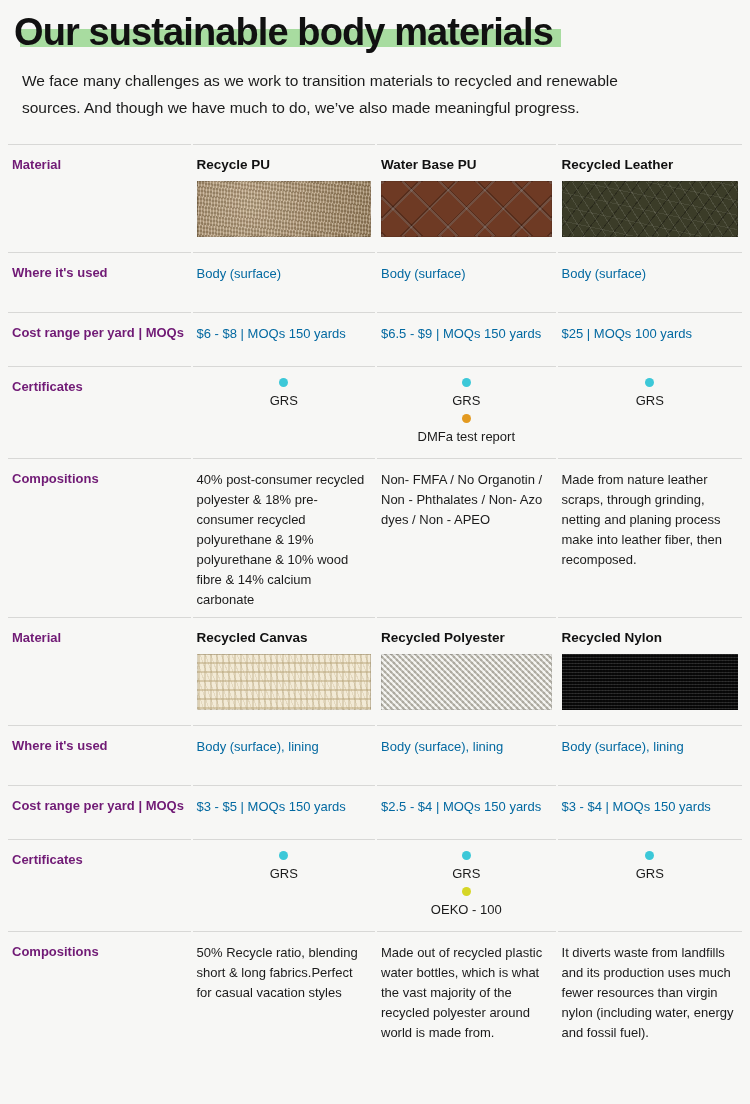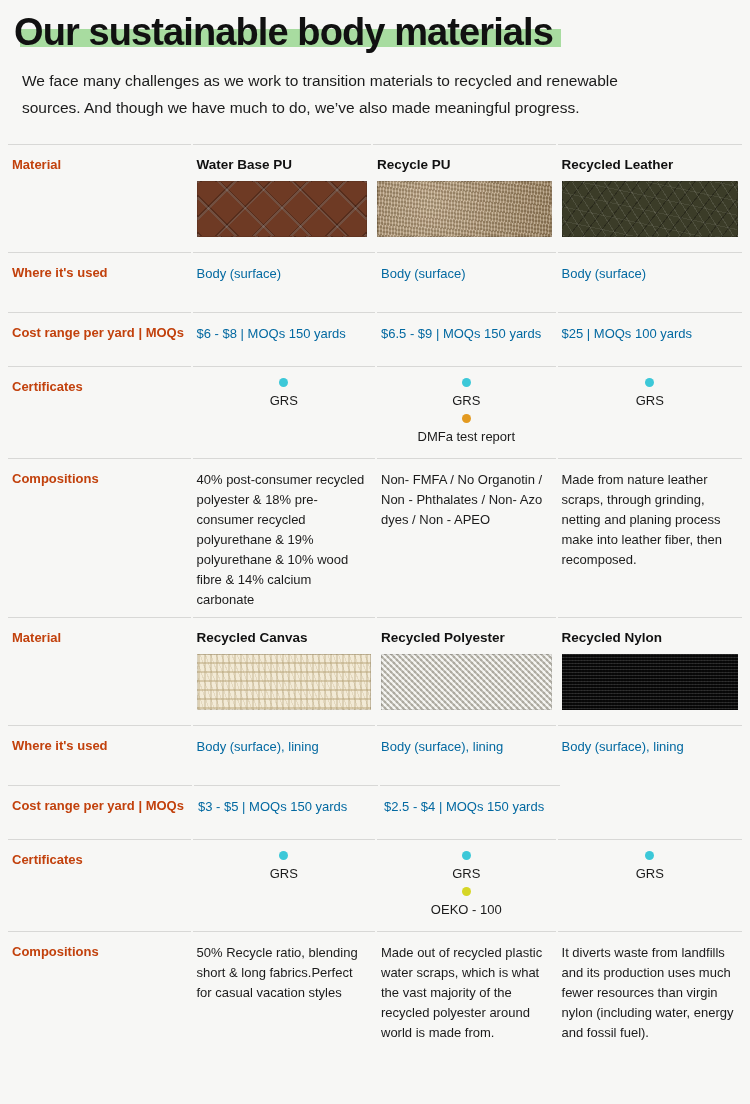--- a/index.html
+++ b/index.html
@@ -75,21 +75,21 @@
   
   .cell + .cell { border-left: none; }
   .cell.c1 { margin-left: 2px; }
   .cell.c2 { margin-left: 2px; }
   .cell.c3 { margin-left: 2px; }
 
   .lbl {
     font-size: 13px;
     font-weight: 700;
     line-height: 1.45;
-    color: #c2410c;
+    color: #701a75;
   }
   .val {
     font-size: 13px;
     line-height: 1.5;
     color: #0369a1;
   }
   .mat-name {
     font-size: 13.5px;
     font-weight: 700;
     color: #111;
@@ -182,28 +182,28 @@
     <h1 class="page-title">Our sustainable body materials</h1>
   </div>
   <p class="intro">We face many challenges as we work to transition materials to recycled and renewable sources. And though we have much to do, we’ve also made meaningful progress.</p>
 </div>
 
 <div class="table" id="table-root">
     <div class="row" style="min-height: 108px;">
       <div class="cell c0">
         <div class="lbl">Material</div>
       </div>
+      <div class="cell c1">
+        <div class="mat-name">Recycle PU</div>
+        <div class="swatch sw-recycle-pu"></div>
+      </div>
       <div class="cell c2">
         <div class="mat-name">Water Base PU</div>
         <div class="swatch sw-water-pu"></div>
       </div>
-      <div class="cell c1">
-        <div class="mat-name">Recycle PU</div>
-        <div class="swatch sw-recycle-pu"></div>
-      </div>
       <div class="cell c3">
         <div class="mat-name">Recycled Leather</div>
         <div class="swatch sw-rec-leather"></div>
       </div>
     </div>
     <div class="row" style="min-height: 60px;">
       <div class="cell c0">
         <div class="lbl">Where it's used</div>
       </div>
       <div class="cell c1">
@@ -305,20 +305,23 @@
     <div class="row" style="min-height: 54px;">
       <div class="cell c0">
         <div class="lbl">Cost range per yard | MOQs</div>
       </div>
       <div class="cell c1">
         <div class="val">$3 - $5 | MOQs 150 yards</div>
       </div>
       <div class="cell c2">
         <div class="val">$2.5 - $4 | MOQs 150 yards</div>
       </div>
+      <div class="cell c3">
+        <div class="val">$3 - $4 | MOQs 150 yards</div>
+      </div>
     </div>
     <div class="row" style="min-height: 92px;">
       <div class="cell c0">
         <div class="lbl">Certificates</div>
       </div>
       <div class="cell c1">
         <div class="cert">
           <span class="dot" style="background: rgb(60, 200, 216);"></span>
           <span class="cert-label">GRS</span>
         </div>
@@ -341,19 +344,19 @@
       </div>
     </div>
     <div class="row" style="min-height: 130px;">
       <div class="cell c0">
         <div class="lbl">Compositions</div>
       </div>
       <div class="cell c1">
         <div class="comp">50% Recycle ratio, blending short &amp; long fabrics.Perfect for casual vacation styles</div>
       </div>
       <div class="cell c2">
-        <div class="comp">Made out of recycled plastic water scraps, which is what the vast majority of the recycled polyester around world is made from.</div>
+        <div class="comp">Made out of recycled plastic water bottles, which is what the vast majority of the recycled polyester around world is made from.</div>
       </div>
       <div class="cell c3">
         <div class="comp">It diverts waste from landfills and its production uses much fewer resources than virgin nylon (including water, energy and fossil fuel).</div>
       </div>
     </div>
   </div>
 
 </body></html>

